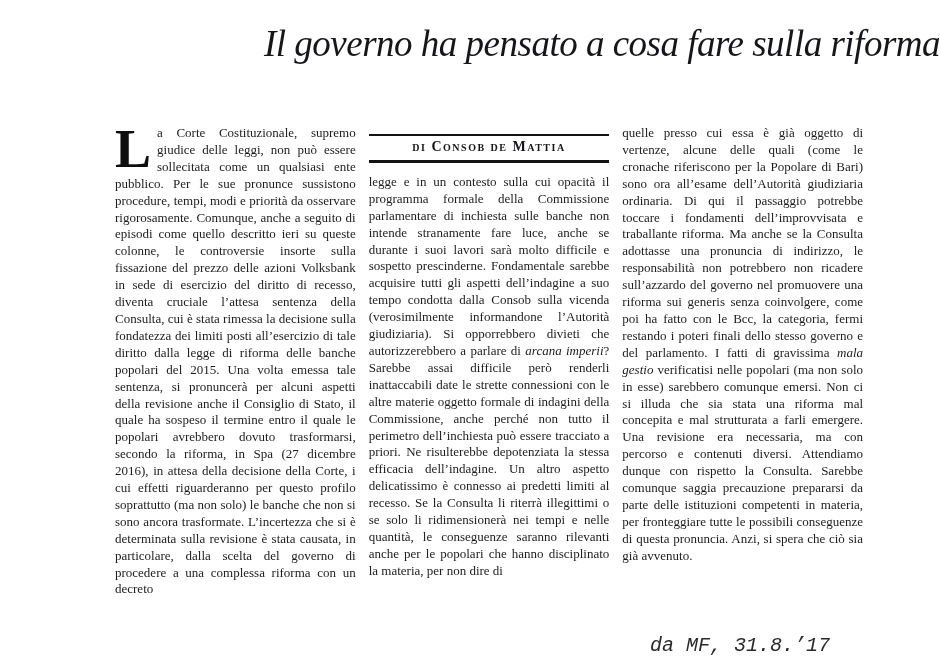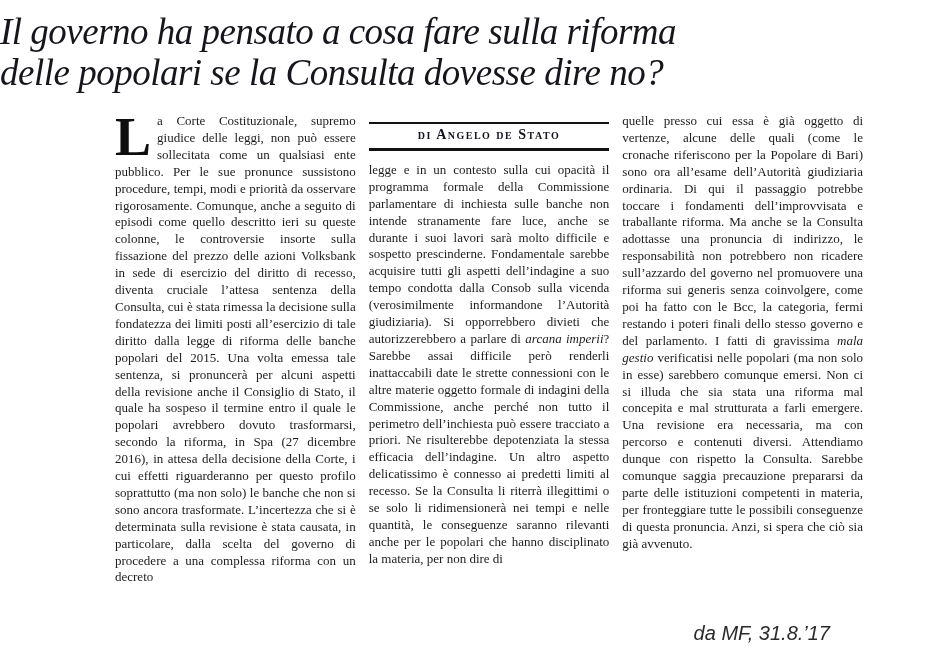--- a/index.html
+++ b/index.html
@@ -16,22 +16,22 @@
     color: #1a1a1a;
   }
   .page {
     position: relative;
     width: 940px;
     height: 668px;
     background: #ffffff;
   }
   
   .headline {
-    margin-top: 11px;
-    text-align: left;
+    margin-top: 23px;
+    text-align: right;
     font-style: italic;
     font-weight: normal;
     font-size: 37px;
     line-height: 41px;
     letter-spacing: -0.5px;
     color: #15151b;
   }
   .headline .tline { display: block; }
   
   .columns {
@@ -73,45 +73,44 @@
     font-weight: bold;
     font-size: 14px;
     letter-spacing: 1.5px;
     color: #14141c;
   }
   
   .attribution {
     position: absolute;
     top: 611px;
     right: 110px;
-    font-family: Liberation Sans, sans-serif;
+    font-family: Liberation Mono, monospace;
     font-style: italic;
     font-size: 20px;
     color: #2a2a2a;
   }
 </style>
 </head>
 <body>
 
 <div class="page">
 
   <h1 class="headline">
     <span class="tline">Il governo ha pensato a cosa fare sulla riforma</span>
-    <span class="tline">delle popolari se la Consulta dovesse dire no?</span>
   </h1>
 
   <div class="columns">
 
     <div class="col">
       <span class="dropcap">L</span><span><span>a Corte Costituzionale, supremo giudice delle leggi, non può essere sollecitata come un qualsiasi ente pubblico. Per le sue pronunce sussistono procedure, tempi, modi e priorità da osservare rigorosamente. Comunque, anche a seguito di episodi come quello descritto ieri su queste colonne, le controversie insorte sulla fissazione del prezzo delle azioni Volksbank in sede di esercizio del diritto di recesso, diventa cruciale l’attesa sentenza della Consulta, cui è stata rimessa la decisione sulla fondatezza dei limiti posti all’esercizio di tale diritto dalla legge di riforma delle banche popolari del 2015. Una volta emessa tale sentenza, si pronuncerà per alcuni aspetti della revisione anche il Consiglio di Stato, il quale ha sospeso il termine entro il quale le popolari avrebbero dovuto trasformarsi, secondo la riforma, in Spa (27 dicembre 2016), in attesa della decisione della Corte, i cui effetti riguarderanno per questo profilo soprattutto (ma non solo) le banche che non si sono ancora trasformate. L’incertezza che si è determinata sulla revisione è stata causata, in particolare, dalla scelta del governo di procedere a una complessa riforma con un decreto</span></span>
     </div>
 
     <div class="col">
       <div class="byline-box">
-        <span class="byline-text">di Angelo de Stato</span>
+        <span class="byline-text">di Consob de Mattia</span>
       </div>
       <span><span>legge e in un contesto sulla cui opacità il programma formale della Commissione parlamentare di inchiesta sulle banche non intende stranamente fare luce, anche se durante i suoi lavori sarà molto difficile e sospetto prescinderne. Fondamentale sarebbe acquisire tutti gli aspetti dell’indagine a suo tempo condotta dalla Consob sulla vicenda (verosimilmente informandone l’Autorità giudiziaria). Si opporrebbero divieti che autorizzerebbero a parlare di </span><i>arcana imperii</i><span>? Sarebbe assai difficile però renderli inattaccabili date le strette connessioni con le altre materie oggetto formale di indagini della Commissione, anche perché non tutto il perimetro dell’inchiesta può essere tracciato a priori. Ne risulterebbe depotenziata la stessa efficacia dell’indagine. Un altro aspetto delicatissimo è connesso ai predetti limiti al recesso. Se la Consulta li riterrà illegittimi o se solo li ridimensionerà nei tempi e nelle quantità, le conseguenze saranno rilevanti anche per le popolari che hanno disciplinato la materia, per non dire di</span></span>
     </div>
 
     <div class="col">
       <span><span>quelle presso cui essa è già oggetto di vertenze, alcune delle quali (come le cronache riferiscono per la Popolare di Bari) sono ora all’esame dell’Autorità giudiziaria ordinaria. Di qui il passaggio potrebbe toccare i fondamenti dell’improvvisata e traballante riforma. Ma anche se la Consulta adottasse una pronuncia di indirizzo, le responsabilità non potrebbero non ricadere sull’azzardo del governo nel promuovere una riforma sui generis senza coinvolgere, come poi ha fatto con le Bcc, la categoria, fermi restando i poteri finali dello stesso governo e del parlamento. I fatti di gravissima </span><i>mala gestio</i><span> verificatisi nelle popolari (ma non solo in esse) sarebbero comunque emersi. Non ci si illuda che sia stata una riforma mal concepita e mal strutturata a farli emergere. Una revisione era necessaria, ma con percorso e contenuti diversi. Attendiamo dunque con rispetto la Consulta. Sarebbe comunque saggia precauzione prepararsi da parte delle istituzioni competenti in materia, per fronteggiare tutte le possibili conseguenze di questa pronuncia. Anzi, si spera che ciò sia già avvenuto.</span></span>
     </div>
 
   </div>
 

